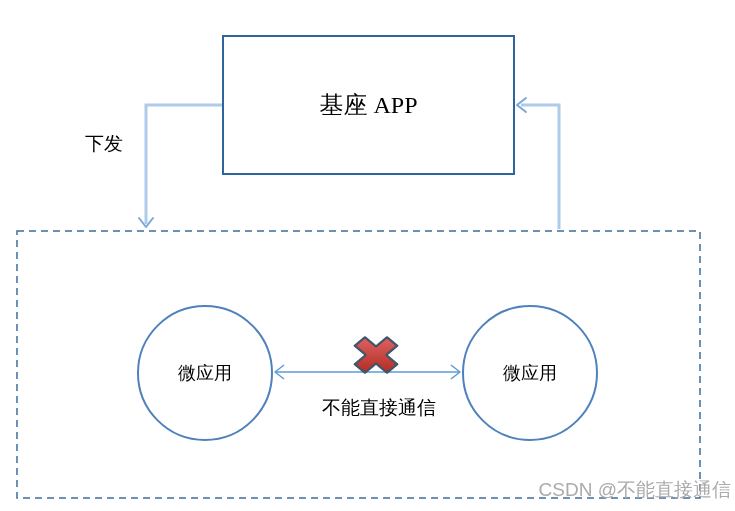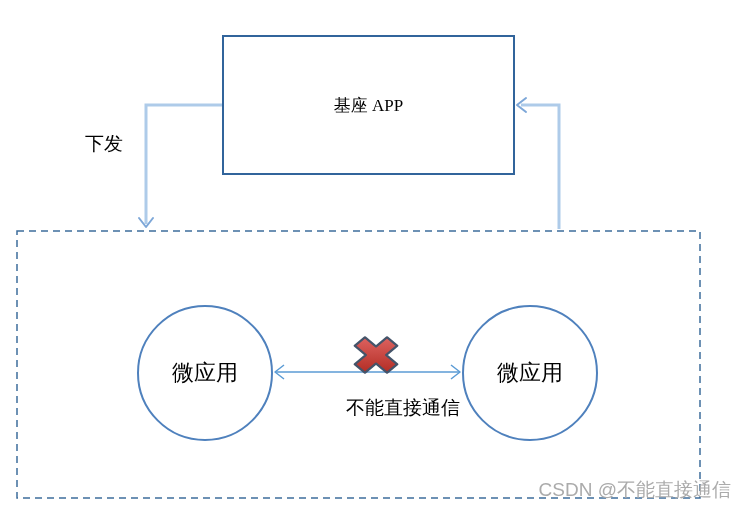--- a/index.html
+++ b/index.html
@@ -61,45 +61,45 @@
     box-sizing: border-box;
     left: 222px;
     top: 35px;
     width: 293px;
     height: 140px;
     border: 2px solid var(--box-border, #31649b);
     background: #ffffff;
     display: flex;
     align-items: center;
     justify-content: center;
-    font-size: 17px;
+    font-size: 24px;
   }
   .circle {
     position: absolute;
     box-sizing: border-box;
     width: 136px;
     height: 136px;
     border: 2px solid var(--circle-border, #4f81bd);
     border-radius: 50%;
     background: #ffffff;
     display: flex;
     align-items: center;
     justify-content: center;
-    font-size: 22px;
+    font-size: 18px;
   }
   .circle.left  { left: 137px; top: 305px; }
   .circle.right { left: 462px; top: 305px; }
   .label {
     position: absolute;
     font-size: 19px;
     white-space: nowrap;
   }
   .label.down   { left: 85px;  top: 131px; }
   .label.up     { left: 567px; top: 118px; }
-  .label.cannot { left: 322px; top: 395px; margin-left: 24px; }
+  .label.cannot { left: 322px; top: 395px; }
   .watermark {
     position: absolute;
     right: 4px;
     top: 477px;
     font-size: 19px;
     color: var(--watermark-color, #ababab);
     white-space: nowrap;
     font-family: "Liberation Sans", "DejaVu Sans", sans-serif;
   }
 </style>

